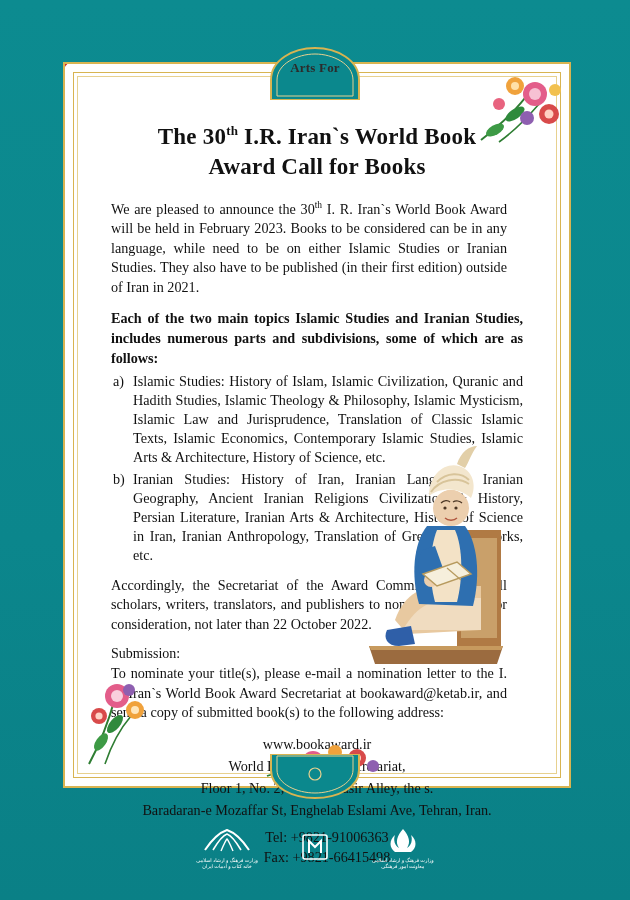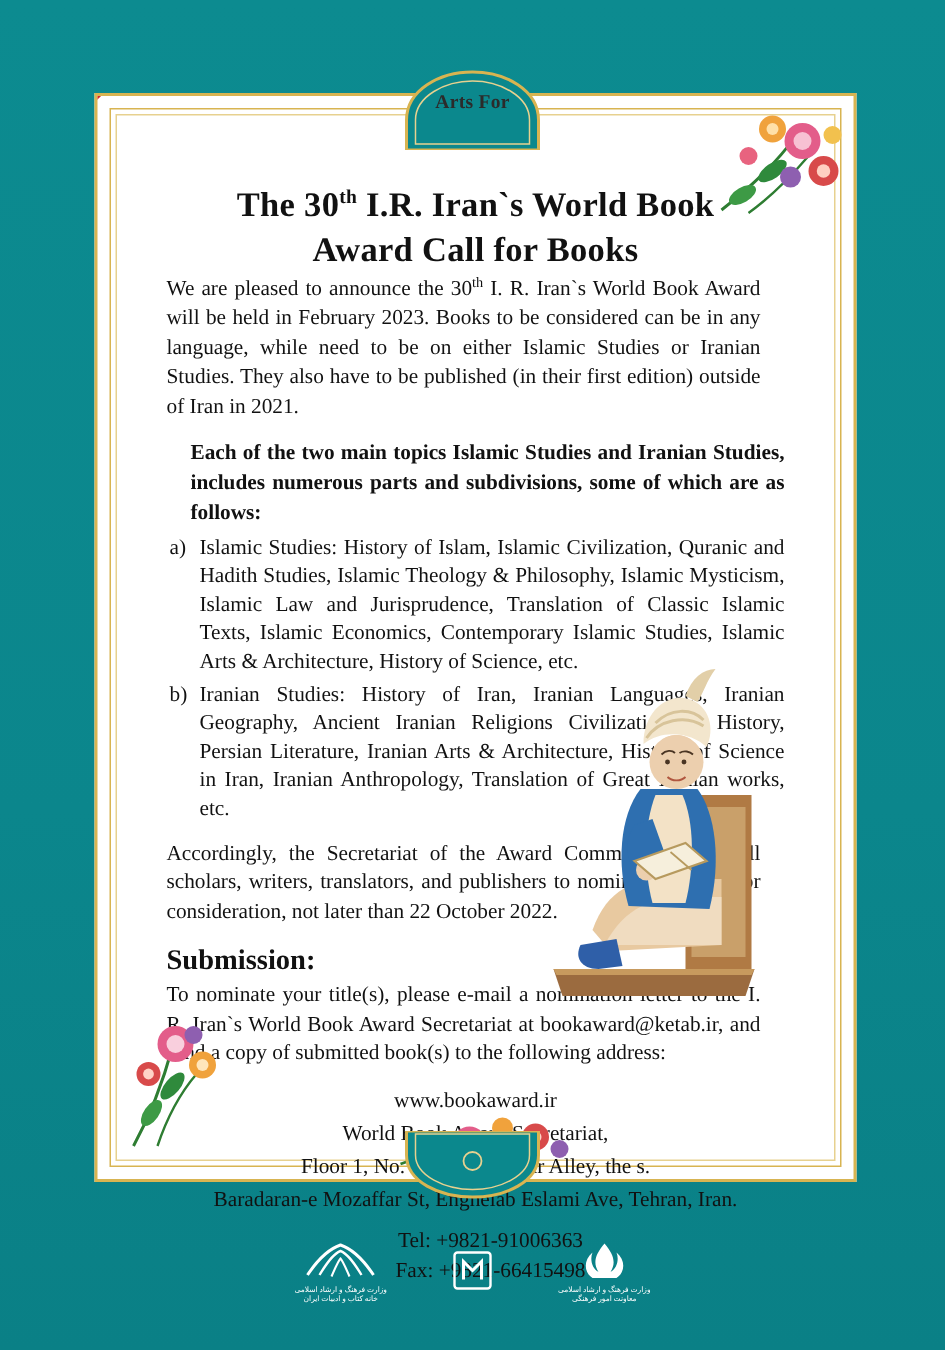--- a/index.html
+++ b/index.html
@@ -123,60 +123,60 @@
     top: 58px;
     z-index: 3;
     color: #111;
   }
   h1.title {
     font-family: "Liberation Serif", serif;
     font-weight: bold;
     font-size: 23px;
     line-height: 1.32;
     text-align: center;
-    margin: 0 0 0 0;
+    margin: 0 0 16px 0;
     color: #111;
     letter-spacing: .2px;
   }
   h1.title sup { font-size: 13px; vertical-align: super; }
   p.para {
     font-size: 14.2px;
     line-height: 1.38;
     text-align: justify;
     margin: 0 16px 12px 0;
   }
   p.para sup { font-size: 9.5px; vertical-align: super; }
   p.bold-block {
     font-weight: bold;
     font-size: 14.2px;
     line-height: 1.38;
     text-align: justify;
-    margin: 0 0 4px 16px;
+    margin: 0 0 4px 0;
   }
   ol.topics {
     list-style: none;
     margin: 0 0 10px 0;
     padding: 0;
   }
   ol.topics li {
     font-size: 14.2px;
     line-height: 1.34;
     text-align: justify;
     margin: 0 0 3px 0;
     padding-left: 22px;
     position: relative;
   }
   ol.topics li .mark {
     position: absolute;
     left: 2px;
     top: 0;
   }
   .sub-head {
-    font-weight: bold;
-    font-size: 19px;
+    font-weight: normal;
+    font-size: 14px;
     margin: 2px 0 2px 0;
   }
   .addr {
     text-align: center;
     font-size: 14.2px;
     line-height: 1.4;
     margin: 2px 0 0 0;
   }
   .tel {
     text-align: center;

